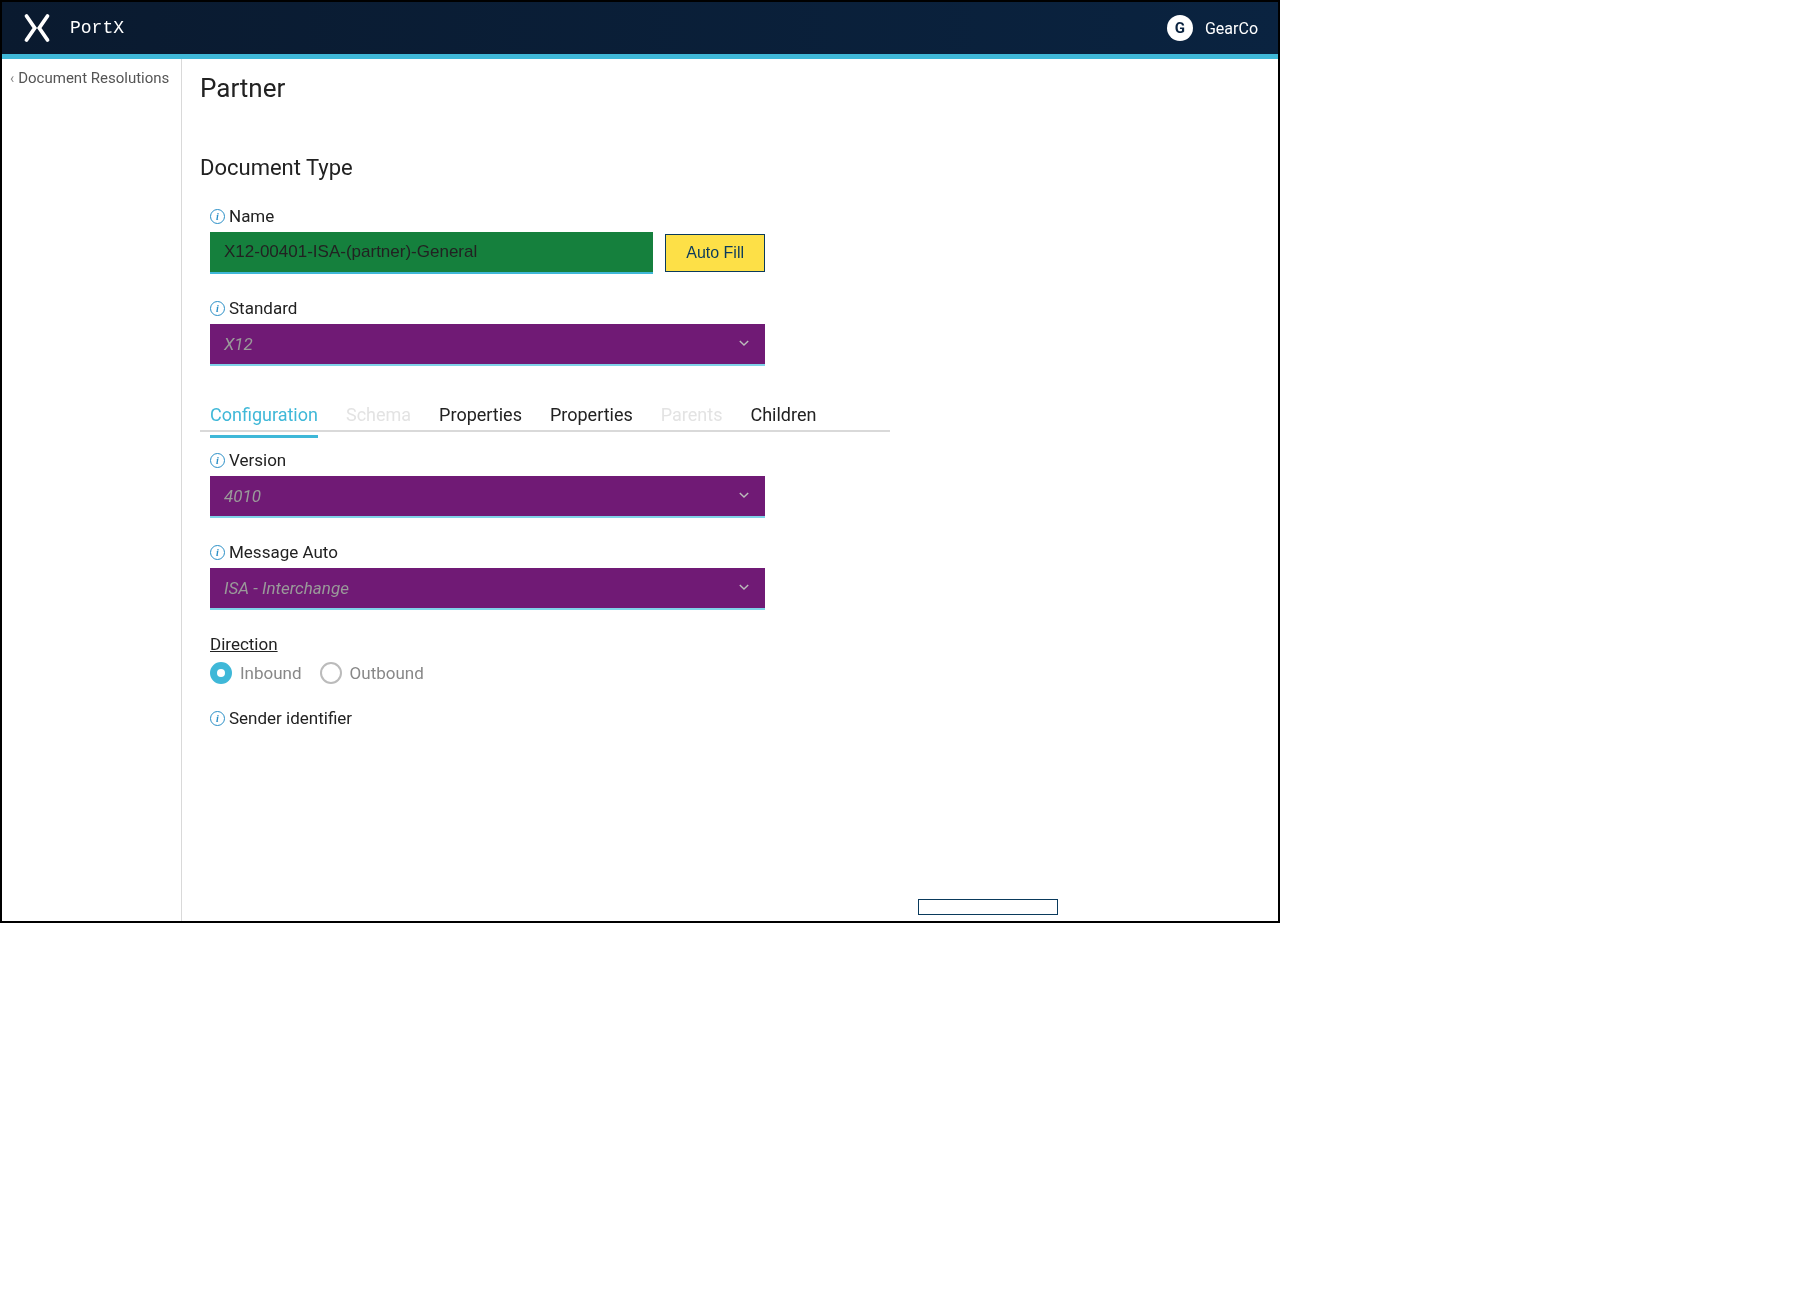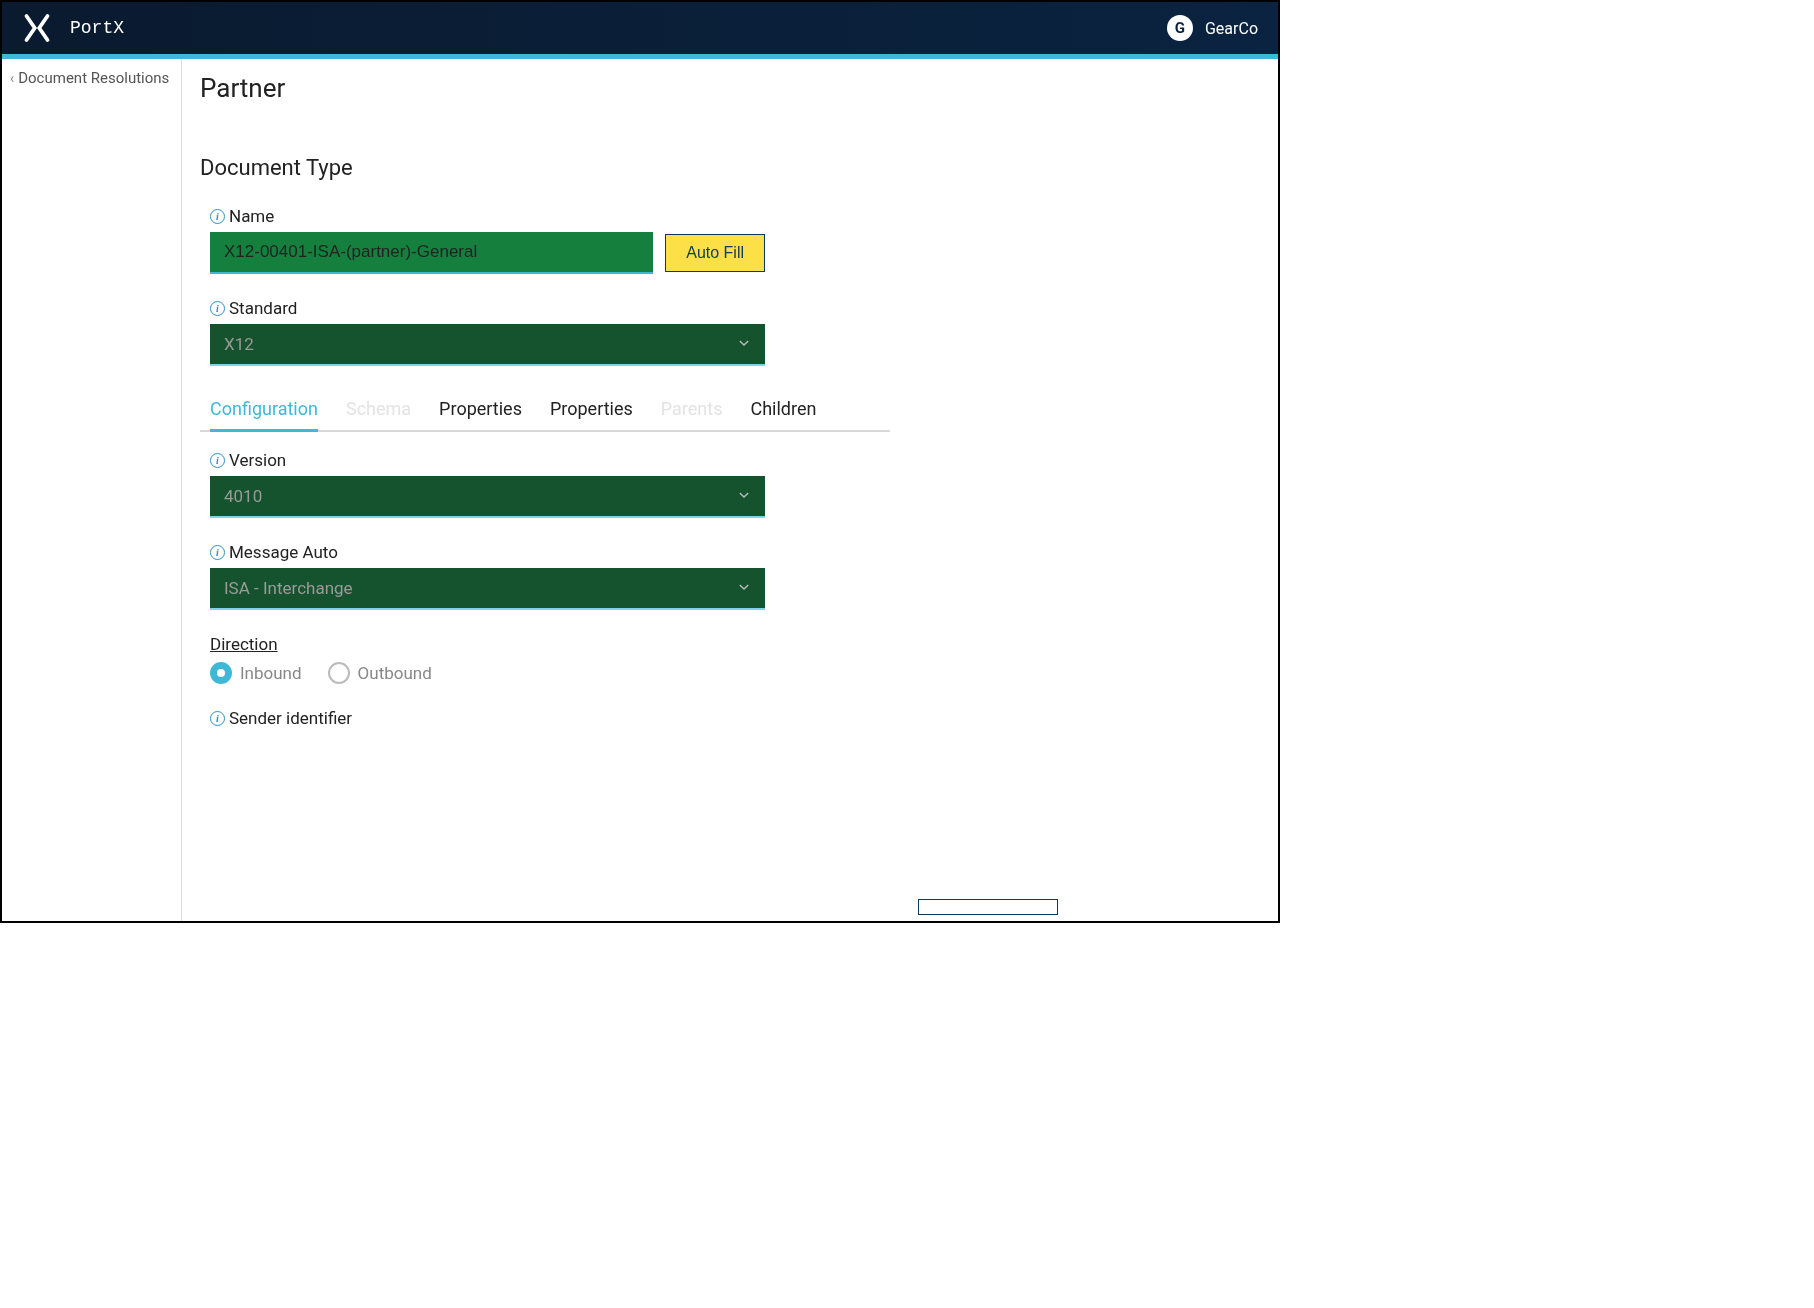--- a/index.html
+++ b/index.html
@@ -158,28 +158,29 @@
     font-size: 16px;
     padding: 0 20px;
     height: 38px;
     align-self: center;
     cursor: pointer;
   }
   .select {
     position: relative;
     width: 100%;
     height: 42px;
-    background: #14532d;
+    background: #701a75;
     border-bottom: 2px solid #7fd3e8;
     display: flex;
     align-items: center;
     padding: 0 14px;
     color: #9a9a9a;
     font-size: 17px;
     cursor: pointer;
+    font-style: italic;
   }
   .select .chev-down {
     position: absolute;
     right: 14px;
     top: 50%;
     transform: translateY(-50%);
     color: #bbb;
   }
   .select .chev-down svg { width: 14px; height: 14px; }
   
@@ -190,41 +191,41 @@
     margin: 10px 0 18px 0;
     max-width: 690px;
     padding-left: 10px;
   }
   .tab {
     padding: 6px 0 10px 0;
     font-size: 18px;
     color: #222;
     cursor: pointer;
     position: relative;
-    top: 2px;
+    top: 8px;
   }
   .tab.active {
     color: #3fb8d8;
     border-bottom: 3px solid #3fb8d8;
   }
   .tab.disabled {
     color: #e3e3e3;
     cursor: default;
   }
   
   .direction-label {
     font-size: 17px;
     color: #222;
     margin-bottom: 8px;
     text-decoration: underline;
   }
   .radio-row {
     display: flex;
     align-items: center;
-    gap: 26px;
+    gap: 18px;
   }
   .radio {
     display: flex;
     align-items: center;
     gap: 8px;
     cursor: pointer;
   }
   .radio-circle {
     width: 22px;
     height: 22px;

